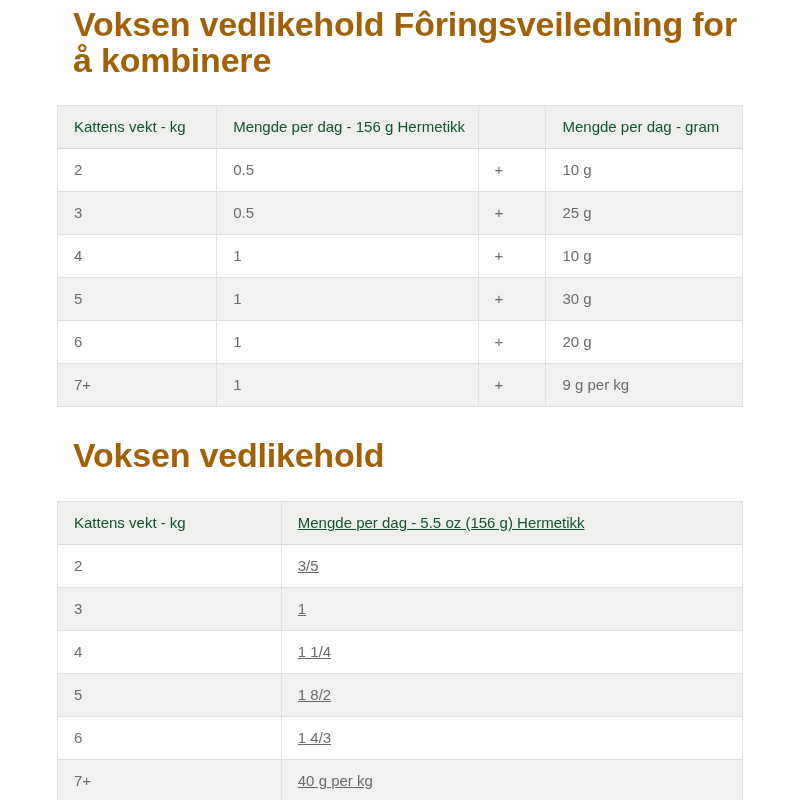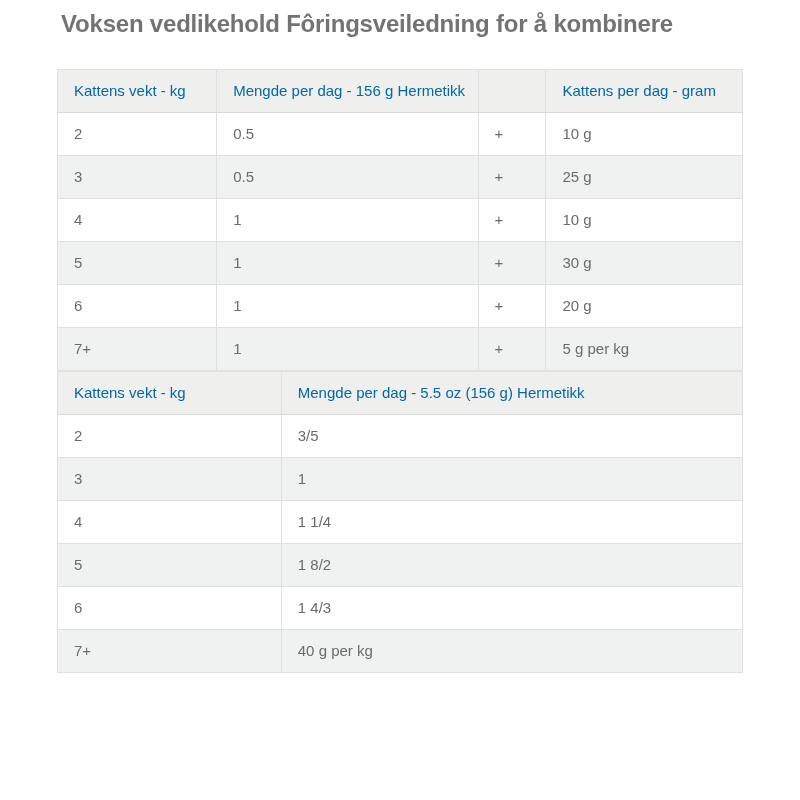--- a/index.html
+++ b/index.html
@@ -13,25 +13,25 @@
     height: 800px;
     background: #ffffff;
     box-sizing: border-box;
     overflow: hidden;
   }
   .content {
     margin: 0 57px;
     padding-top: 4px;
   }
   .section-title {
-    font-size: 24px;
+    font-size: 34px;
     font-weight: 700;
-    color: #737373;
+    color: #a16207;
     line-height: 36px;
-    margin: 0 0 0 4px;
+    margin: 0 0 0 16px;
     letter-spacing: -0.2px;
   }
   .title-1 { margin-top: 2px; margin-bottom: 27px; }
   .title-2 { margin-top: 30px; margin-bottom: 28px; }
   table.guide {
     width: 100%;
     border-collapse: collapse;
     table-layout: fixed;
   }
   table.guide th,
@@ -43,49 +43,49 @@
     font-weight: 400;
     text-align: left;
     color: #6a6b6d;
     background: #ffffff;
     overflow: hidden;
     white-space: nowrap;
   }
   table.guide thead th {
     background: #efefee;
     border-bottom-color: #d9d9d9;
-    color: #0369a1;
+    color: #14532d;
   }
   table.guide tbody tr.alt td {
     background: #f0f2f2;
   }
   
   .t1-c1 { width: 22.9%; }
   .t1-c2 { width: 40.7%; }
   .t1-c3 { width: 7.0%;  text-align: center; padding-left: 4px; padding-right: 4px; }
   .t1-c4 { width: 29.4%; }
   
   .t2-c1 { width: 31%; }
-  .t2-c2 { width: 69%; }
+  .t2-c2 { width: 69%; text-decoration: underline; }
 </style>
 </head>
 <body>
 
 <div class="page">
   <div class="content">
 
     <h2 class="section-title title-1">Voksen vedlikehold Fôringsveiledning for å kombinere</h2>
 
     <table class="guide">
       <thead>
         <tr>
           <th class="t1-c1">Kattens vekt - kg</th>
           <th class="t1-c2">Mengde per dag - 156 g Hermetikk</th>
           <th class="t1-c3"></th>
-          <th class="t1-c4">Kattens per dag - gram</th>
+          <th class="t1-c4">Mengde per dag - gram</th>
         </tr>
       </thead>
       <tbody>
         <tr>
           <td class="t1-c1">2</td>
           <td class="t1-c2">0.5</td>
           <td class="t1-c3">+</td>
           <td class="t1-c4">10 g</td>
         </tr>
         <tr class="alt">
@@ -109,25 +109,26 @@
         <tr>
           <td class="t1-c1">6</td>
           <td class="t1-c2">1</td>
           <td class="t1-c3">+</td>
           <td class="t1-c4">20 g</td>
         </tr>
         <tr class="alt">
           <td class="t1-c1">7+</td>
           <td class="t1-c2">1</td>
           <td class="t1-c3">+</td>
-          <td class="t1-c4">5 g per kg</td>
+          <td class="t1-c4">9 g per kg</td>
         </tr>
       </tbody>
     </table>
 
+    <h2 class="section-title title-2">Voksen vedlikehold</h2>
 
     <table class="guide">
       <thead>
         <tr>
           <th class="t2-c1">Kattens vekt - kg</th>
           <th class="t2-c2">Mengde per dag - 5.5 oz (156 g) Hermetikk</th>
         </tr>
       </thead>
       <tbody>
         <tr>

